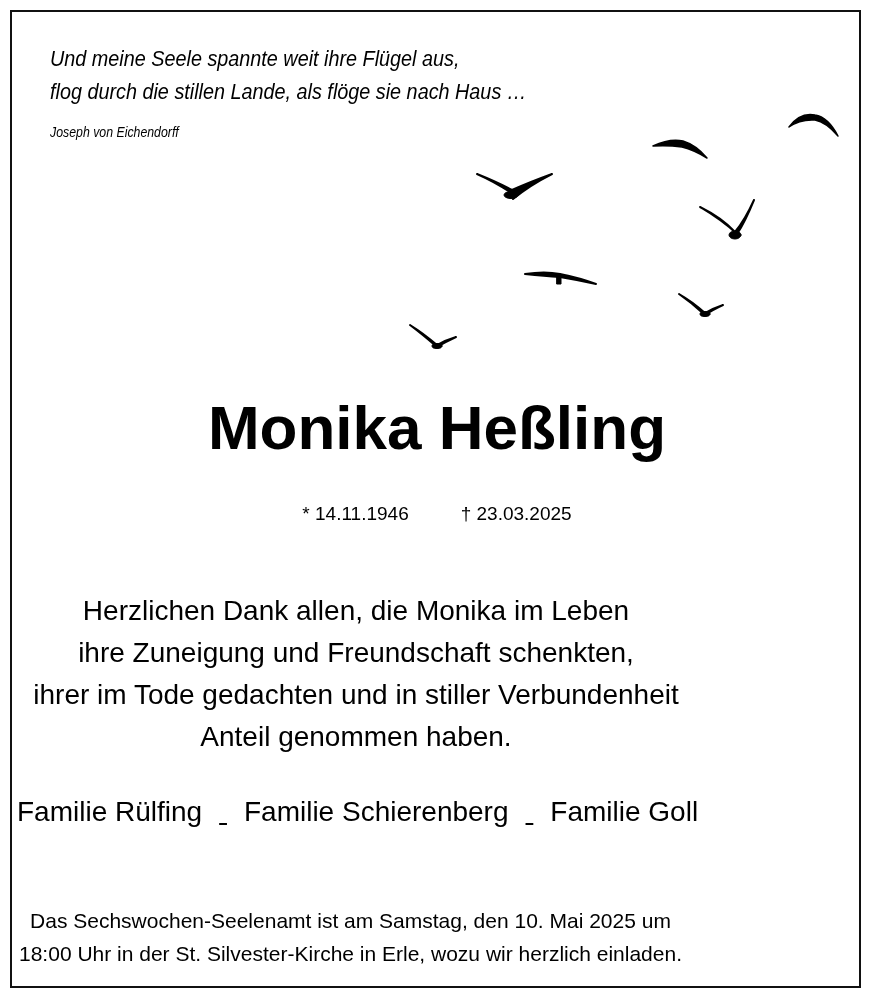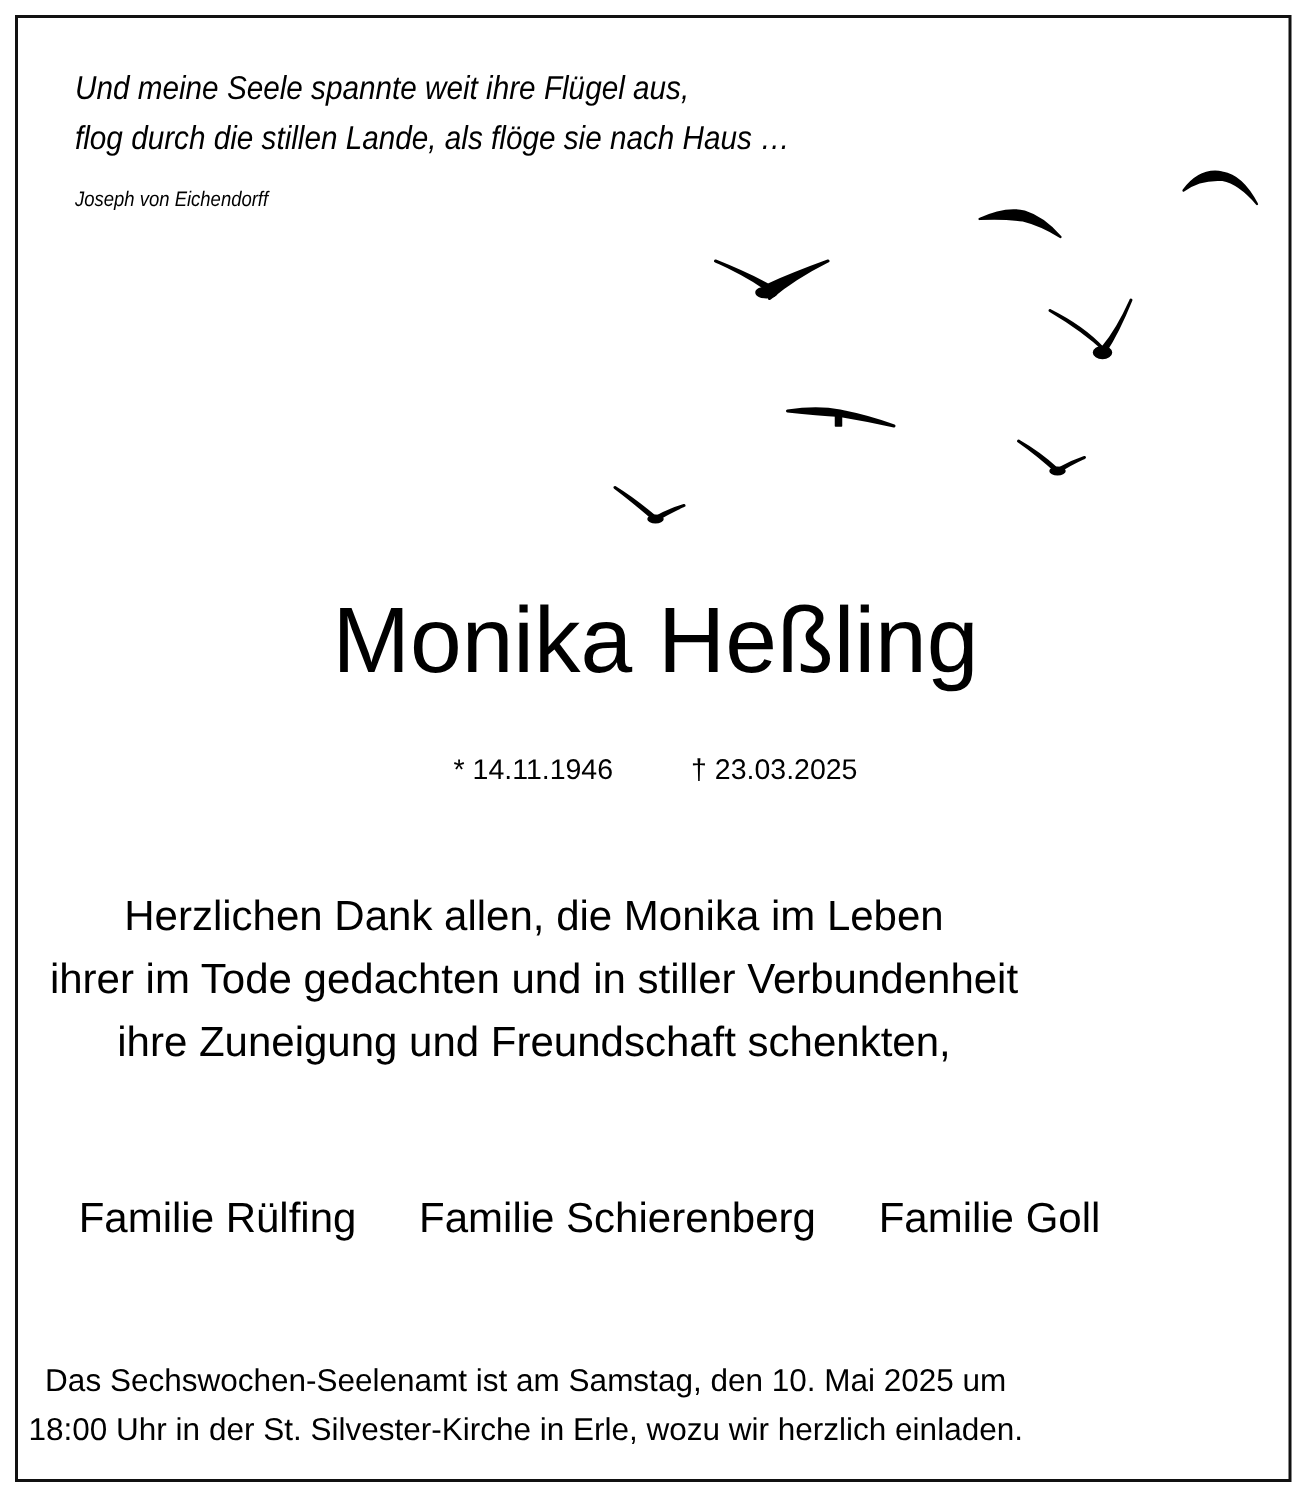--- a/index.html
+++ b/index.html
@@ -2,27 +2,27 @@
 <html><head>
   <meta charset="utf-8">
   <style>
     html, body { margin: 0; padding: 0; background: #ffffff; }
     body { width: 874px; height: 1000px; position: relative; overflow: hidden; font-family: "Liberation Sans", sans-serif; color: #000; }
     .frame { position: absolute; left: 10px; top: 10px; width: 851px; height: 978px; border: 2px solid #111; box-sizing: border-box; }
     .quote { position: absolute; left: 50px; top: 42px; font-style: italic; font-size: 22px; line-height: 33px; transform: scaleX(0.9); transform-origin: left top; }
     .quote div { white-space: nowrap; }
     .author { position: absolute; left: 50px; top: 124px; font-style: italic; font-size: 14px; transform: scaleX(0.88); transform-origin: left top; white-space: nowrap; }
     .birds { position: absolute; left: 0; top: 0; width: 874px; height: 400px; }
-    .name { position: absolute; left: 0; width: 874px; top: 392px; text-align: center; font-weight: normal; font-size: 62px; letter-spacing: 0px; white-space: nowrap; }
+    .name { position: absolute; left: 0; width: 874px; top: 392px; text-align: center; font-weight: bold; font-size: 62px; letter-spacing: 0px; white-space: nowrap; }
     .dates { position: absolute; left: 0; width: 874px; top: 503px; text-align: center; font-size: 19px; white-space: nowrap; }
     .dates span { display: inline-block; }
     .dates .gap { width: 52px; }
     .thanks { position: absolute; left: 0; width: 712px; top: 590px; text-align: center; font-size: 28px; line-height: 42px; }
     .thanks div { white-space: nowrap; }
-    .families { position: absolute; left: 0; width: 786px; top: 796px; text-align: center; font-size: 28px; white-space: nowrap; }
+    .families { position: absolute; left: 0; width: 786px; top: 796px; font-size: 28px; white-space: nowrap; text-decoration: underline; }
     .families span { display: inline-block; margin: 0 17px; }
     .notice { position: absolute; left: 0; width: 701px; top: 904px; text-align: center; font-size: 21px; line-height: 33px; }
     .notice div { white-space: nowrap; }
   </style>
 </head>
 <body>
 
 <div class="frame"></div>
 
 <div class="quote">
@@ -56,22 +56,23 @@
 </svg>
 
 <div class="name">Monika Heßling</div>
 
 <div class="dates">
   <span>* 14.11.1946</span><span class="gap"></span><span>† 23.03.2025</span>
 </div>
 
 <div class="thanks">
   <div>Herzlichen Dank allen, die Monika im Leben</div>
+  <div>ihre Zuneigung und Freundschaft schenkten,</div>
   <div>ihrer im Tode gedachten und in stiller Verbundenheit</div>
-  <div>ihre Zuneigung und Freundschaft schenkten,</div>
+  <div>Anteil genommen haben.</div>
 </div>
 
 <div class="families">
   <span>Familie Rülfing</span>
   <span>Familie Schierenberg</span>
   <span>Familie Goll</span>
 </div>
 
 <div class="notice">
   <div>Das Sechswochen-Seelenamt ist am Samstag, den 10. Mai 2025 um</div>

